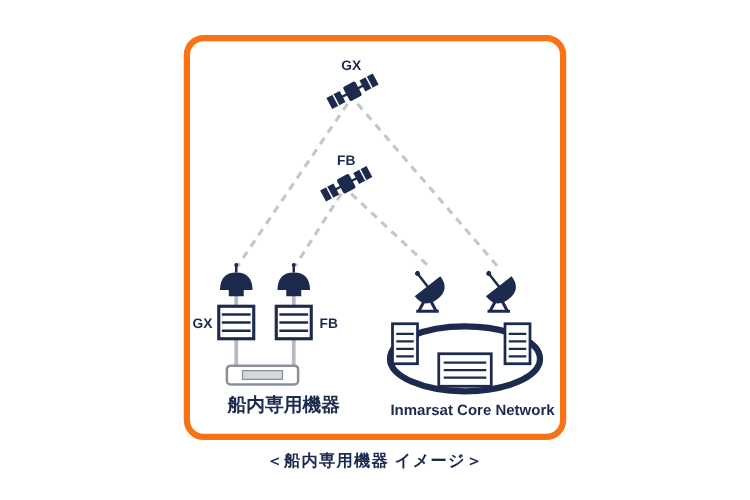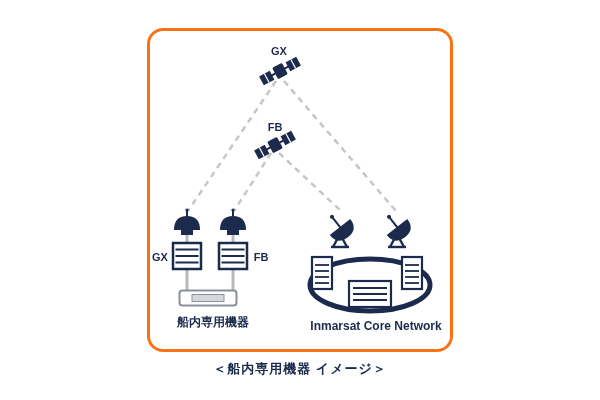--- a/index.html
+++ b/index.html
@@ -1,28 +1,28 @@
 <!DOCTYPE html>
 <html><head>
 <meta charset="utf-8">
 <style>
   * { margin:0; padding:0; box-sizing:border-box; }
   html,body { width:600px; height:400px; background:#ffffff;
               font-family:"Liberation Sans","DejaVu Sans",sans-serif; }
   .stage { position:relative; width:600px; height:400px; overflow:hidden; }
   .card  { position:absolute; left:147px; top:28px; width:306px; height:324px;
-           background:#ffffff; border:3px solid #f97316; border-radius:16px;text-decoration:underline; }
+           background:#ffffff; border:5px solid #f97316; border-radius:16px;text-decoration:underline; }
   .card svg { position:absolute; left:0; top:0; }
   .lbl { position:absolute; font-weight:bold; color:#1b2a4d; text-align:center;
          font-size:11px; line-height:13px; white-space:nowrap; }
   .lbl-gx-sat { left:109px; top:14px;  width:40px; }
   .lbl-fb-sat { left:105px; top:90px;  width:40px; }
   .lbl-gx-eq  { left:-2px;  top:220px; width:24px; }
   .lbl-fb-eq  { left:98px;  top:220px; width:26px; }
-  .lbl-ship   { left:8px;   top:285px; width:110px; font-size:12px; }
+  .lbl-ship   { left:20px;   top:285px; width:110px; font-size:15px; }
   .lbl-core   { left:126px; top:289px; width:200px; font-size:12px; }
   .page-caption { position:absolute; left:0; top:360px; width:600px; text-align:center;
                   font-size:13px; font-weight:bold; color:#1b2a4d; letter-spacing:1px; }
 </style>
 </head>
 <body>
 
 <div class="stage">
 
   <div class="card">

